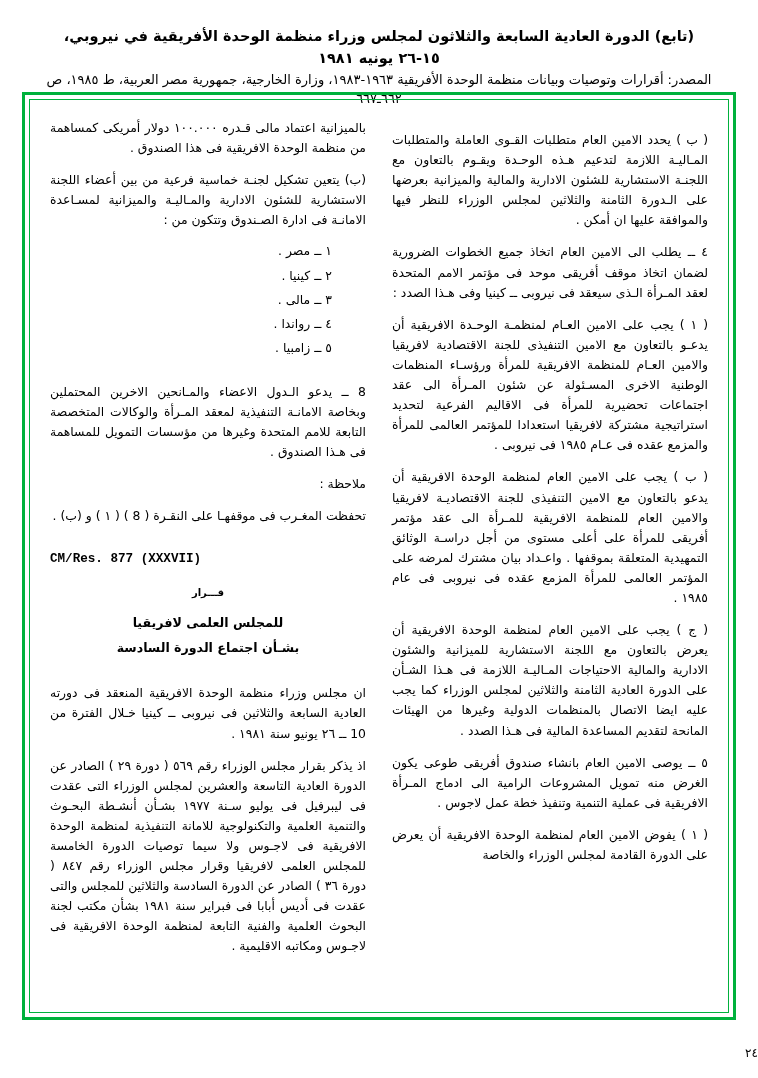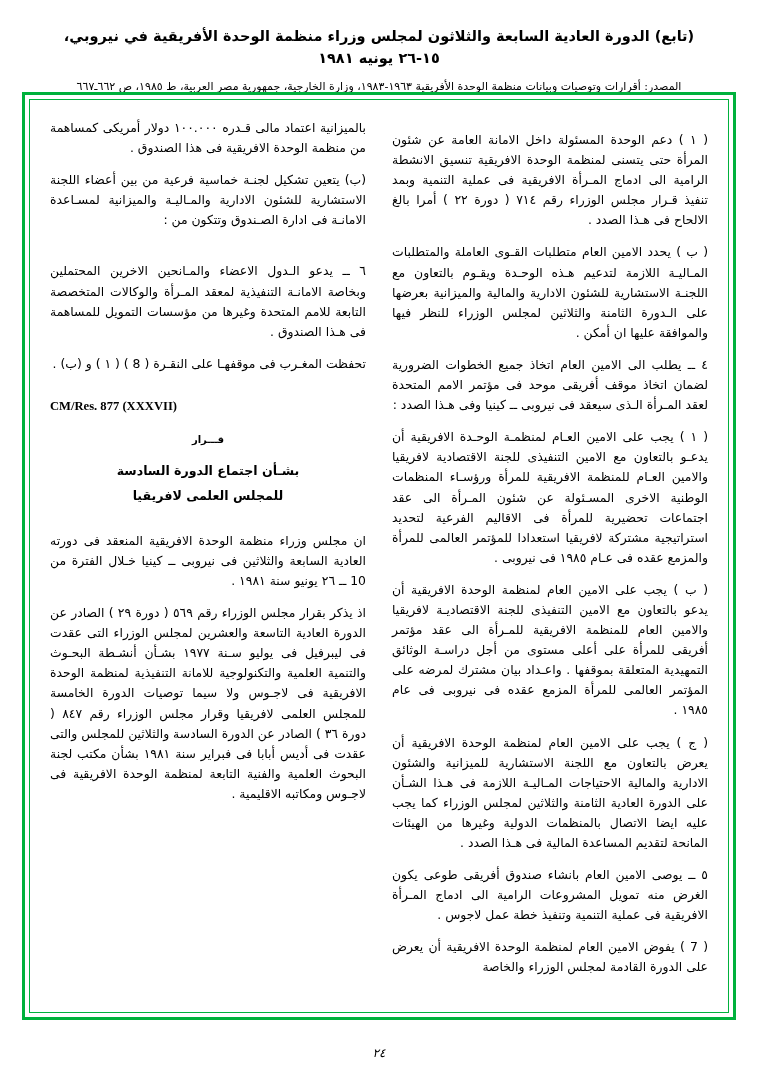--- a/index.html
+++ b/index.html
@@ -28,22 +28,21 @@
     padding: 26px 44px 0 44px;
     text-align: center;
   }
   .header-title {
     font-size: 14.5px;
     font-weight: bold;
     line-height: 1.5;
     letter-spacing: 0px;
   }
   .header-source {
-    font-size: 11px;
-    margin-top: 9px;
+    font-size: 13px;
     line-height: 1.5;
   }
 
   
   .frame {
     position: absolute;
     top: 92px;
     right: 22px;
     left: 22px;
     bottom: 58px;
@@ -92,21 +91,21 @@
   }
 
   .blank-sm { height: 8px; }
 
   
   .res-code {
     margin: 22px 0 16px 0;
     font-size: 12.6px;
     direction: ltr;
     text-align: left;
-    font-family: Liberation Serif, serif;
+    font-family: Liberation Mono, monospace;
     font-weight: bold;
   }
   .res-word {
     text-align: center;
     font-weight: bold;
     font-size: 10px;
     letter-spacing: 3px;
     margin: 0 0 12px 0;
   }
   .res-subtitle {
@@ -116,64 +115,70 @@
     margin: 0 0 5px 0;
     line-height: 1.6;
   }
 
   
   .footer {
     position: absolute;
     bottom: 18px;
     left: 0;
     width: 100%;
-    text-align: center;
+    text-align: right;
     font-size: 12px;
-    font-style: italic;
   }
 </style>
 </head>
 <body>
 
 <div class="page">
 
   <div class="header">
     <div class="header-title">(تابع) الدورة العادية السابعة والثلاثون لمجلس وزراء منظمة الوحدة الأفريقية في نيروبي، ١٥-٢٦ يونيه ١٩٨١</div>
     <div class="header-source">المصدر: أقرارات وتوصيات وبيانات منظمة الوحدة الأفريقية ١٩٦٣-١٩٨٣، وزارة الخارجية، جمهورية مصر العربية، ط ١٩٨٥، ص ٦٦٢ـ٦٦٧</div>
   </div>
 
   <div class="frame">
     <div class="frame-inner">
       <div class="columns">
 
         <div class="col right">
-          <p class="para">( ١ ) دعم الوحدة المسئولة داخل الامانة العامة عن شئون المرأة حتى يتسنى لمنظمة الوحدة الافريقية تنسيق الانشطة الرامية الى ادماج المـرأة الافريقية فى عملية التنمية وبمد تنفيذ قـرار مجلس الوزراء رقم ٧١٤ ( دورة ٢٢ ) أمرا بالغ الالحاح فى هـذا الصدد .</p>
           <p class="para">( ب ) يحدد الامين العام متطلبات القـوى العاملة والمتطلبات المـاليـة اللازمة لتدعيم هـذه الوحـدة ويقـوم بالتعاون مع اللجنـة الاستشارية للشئون الادارية والمالية والميزانية بعرضها على الـدورة الثامنة والثلاثين لمجلس الوزراء للنظر فيها والموافقة عليها ان أمكن .</p>
           <p class="para">٤ ــ يطلب الى الامين العام اتخاذ جميع الخطوات الضرورية لضمان اتخاذ موقف أفريقى موحد فى مؤتمر الامم المتحدة لعقد المـرأة الـذى سيعقد فى نيروبى ــ كينيا وفى هـذا الصدد :</p>
           <p class="para">( ١ ) يجب على الامين العـام لمنظمـة الوحـدة الافريقية أن يدعـو بالتعاون مع الامين التنفيذى للجنة الاقتصادية لافريقيا والامين العـام للمنظمة الافريقية للمرأة ورؤسـاء المنظمات الوطنية الاخرى المسـئولة عن شئون المـرأة الى عقد اجتماعات تحضيرية للمرأة فى الاقاليم الفرعية لتحديد استراتيجية مشتركة لافريقيا استعدادا للمؤتمر العالمى للمرأة والمزمع عقده فى عـام ١٩٨٥ فى نيروبى .</p>
           <p class="para">( ب ) يجب على الامين العام لمنظمة الوحدة الافريقية أن يدعو بالتعاون مع الامين التنفيذى للجنة الاقتصاديـة لافريقيا والامين العام للمنظمة الافريقية للمـرأة الى عقد مؤتمر أفريقى للمرأة على أعلى مستوى من أجل دراسـة الوثائق التمهيدية المتعلقة بموقفها . واعـداد بيان مشترك لمرضه على المؤتمر العالمى للمرأة المزمع عقده فى نيروبى فى عام ١٩٨٥ .</p>
           <p class="para">( ج ) يجب على الامين العام لمنظمة الوحدة الافريقية أن يعرض بالتعاون مع اللجنة الاستشارية للميزانية والشئون الادارية والمالية الاحتياجات المـاليـة اللازمة فى هـذا الشـأن على الدورة العادية الثامنة والثلاثين لمجلس الوزراء كما يجب عليه ايضا الاتصال بالمنظمات الدولية وغيرها من الهيئات المانحة لتقديم المساعدة المالية فى هـذا الصدد .</p>
           <p class="para">٥ ــ يوصى الامين العام بانشاء صندوق أفريقى طوعى يكون الغرض منه تمويل المشروعات الرامية الى ادماج المـرأة الافريقية فى عملية التنمية وتنفيذ خطة عمل لاجوس .</p>
-          <p class="para">( 7 ) يفوض الامين العام لمنظمة الوحدة الافريقية أن يعرض على الدورة القادمة لمجلس الوزراء والخاصة</p>
+          <p class="para">( ١ ) يفوض الامين العام لمنظمة الوحدة الافريقية أن يعرض على الدورة القادمة لمجلس الوزراء والخاصة</p>
         </div>
 
         <div class="col left">
           <p class="para first">بالميزانية اعتماد مالى قـدره ١٠٠.٠٠٠ دولار أمريكى كمساهمة من منظمة الوحدة الافريقية فى هذا الصندوق .</p>
           <p class="para">(ب) يتعين تشكيل لجنـة خماسية فرعية من بين أعضاء اللجنة الاستشارية للشئون الادارية والمـاليـة والميزانية لمسـاعدة الامانـة فى ادارة الصـندوق وتتكون من :</p>
 
+          <div>
+            <div class="list-item">١ ــ مصر .</div>
+            <div class="list-item">٢ ــ كينيا .</div>
+            <div class="list-item">٣ ــ مالى .</div>
+            <div class="list-item">٤ ــ رواندا .</div>
+            <div class="list-item">٥ ــ زامبيا .</div>
+          </div>
 
           <div class="blank-sm"></div>
 
-          <p class="para">٦ ــ يدعو الـدول الاعضاء والمـانحين الاخرين المحتملين وبخاصة الامانـة التنفيذية لمعقد المـرأة والوكالات المتخصصة التابعة للامم المتحدة وغيرها من مؤسسات التمويل للمساهمة فى هـذا الصندوق .</p>
+          <p class="para">8 ــ يدعو الـدول الاعضاء والمـانحين الاخرين المحتملين وبخاصة الامانـة التنفيذية لمعقد المـرأة والوكالات المتخصصة التابعة للامم المتحدة وغيرها من مؤسسات التمويل للمساهمة فى هـذا الصندوق .</p>
+          <p class="para tight">ملاحظة :</p>
           <p class="para">تحفظت المغـرب فى موقفهـا على النقـرة ( 8 ) ( ١ ) و (ب) .</p>
 
           <div class="res-code">CM/Res. 877 (XXXVII)</div>
           <div class="res-word">قـــرار</div>
+          <div class="res-subtitle">للمجلس العلمى لافريقيا</div>
           <div class="res-subtitle">بشـأن اجتماع الدورة السادسة</div>
-          <div class="res-subtitle">للمجلس العلمى لافريقيا</div>
 
           <div class="blank-sm"></div>
 
           <p class="para">ان مجلس وزراء منظمة الوحدة الافريقية المنعقد فى دورته العادية السابعة والثلاثين فى نيروبى ــ كينيا خـلال الفترة من 10 ــ ٢٦ يونيو سنة ١٩٨١ .</p>
           <p class="para">اذ يذكر بقرار مجلس الوزراء رقم ٥٦٩ ( دورة ٢٩ ) الصادر عن الدورة العادية التاسعة والعشرين لمجلس الوزراء التى عقدت فى ليبرفيل فى يوليو سـنة ١٩٧٧ بشـأن أنشـطة البحـوث والتنمية العلمية والتكنولوجية للامانة التنفيذية لمنظمة الوحدة الافريقية فى لاجـوس ولا سيما توصيات الدورة الخامسة للمجلس العلمى لافريقيا وقرار مجلس الوزراء رقم ٨٤٧ ( دورة ٣٦ ) الصادر عن الدورة السادسة والثلاثين للمجلس والتى عقدت فى أديس أبابا فى فبراير سنة ١٩٨١ بشأن مكتب لجنة البحوث العلمية والفنية التابعة لمنظمة الوحدة الافريقية فى لاجـوس ومكاتبه الاقليمية .</p>
         </div>
 
       </div>
     </div>
   </div>

